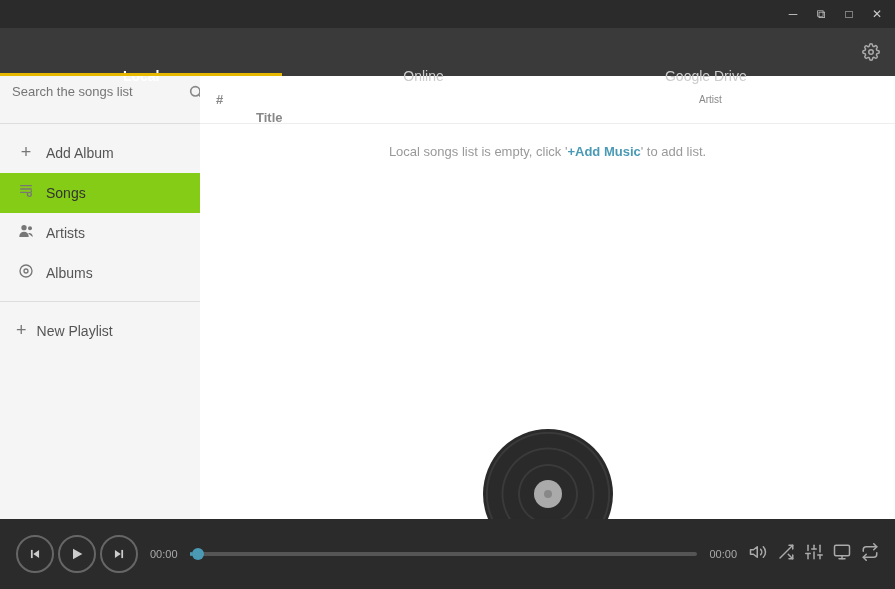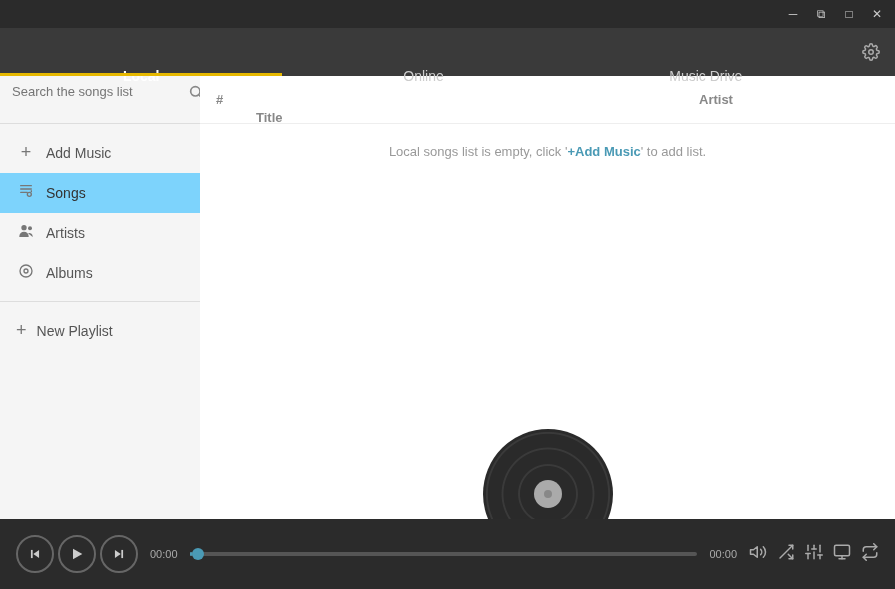--- a/index.html
+++ b/index.html
@@ -106,21 +106,21 @@
     .nav-item {
       display: flex;
       align-items: center;
       padding: 10px 16px;
       cursor: pointer;
       font-size: 14px;
       color: #555;
       gap: 10px;
     }
     .nav-item.active {
-      background: #7dd3fc;
+      background: #84cc16;
       color: #333;
     }
     .nav-item .nav-icon {
       font-size: 16px;
       color: #777;
       width: 20px;
       text-align: center;
     }
 
     .sidebar-divider {
@@ -167,23 +167,23 @@
     }
     .col-title {
       flex: 1;
       font-size: 13px;
       color: #888;
       font-weight: 600;
       margin-top: 36px;
     }
     .col-artist {
       width: 180px;
-      font-size: 13px;
+      font-size: 10px;
       color: #888;
-      font-weight: 700;
+      font-weight: 400;
     }
     .col-album {
       width: 160px;
       font-size: 13px;
       color: #888;
       font-weight: 600;
     }
 
     .empty-message {
       flex: 1;
@@ -362,21 +362,21 @@
   </div>
 
   <div class="tab-bar">
     <div class="tab active">
       <span>Local</span>
     </div>
     <div class="tab">
       <span>Online</span>
     </div>
     <div class="tab">
-      <span>Music Drive</span>
+      <span>Google Drive</span>
     </div>
     <div class="tab-settings">
       <svg class="gear-svg" viewBox="0 0 24 24" fill="none" stroke="#aaa" stroke-width="2" stroke-linecap="round" stroke-linejoin="round">
         <circle cx="12" cy="12" r="3"></circle>
         <path d="M19.4 15a1.65 1.65 0 0 0 .33 1.82l.06.06a2 2 0 0 1-2.83 2.83l-.06-.06a1.65 1.65 0 0 0-1.82-.33 1.65 1.65 0 0 0-1 1.51V21a2 2 0 0 1-4 0v-.09A1.65 1.65 0 0 0 9 19.4a1.65 1.65 0 0 0-1.82.33l-.06.06a2 2 0 0 1-2.83-2.83l.06-.06A1.65 1.65 0 0 0 4.68 15a1.65 1.65 0 0 0-1.51-1H3a2 2 0 0 1 0-4h.09A1.65 1.65 0 0 0 4.6 9a1.65 1.65 0 0 0-.33-1.82l-.06-.06a2 2 0 0 1 2.83-2.83l.06.06A1.65 1.65 0 0 0 9 4.68a1.65 1.65 0 0 0 1-1.51V3a2 2 0 0 1 4 0v.09a1.65 1.65 0 0 0 1 1.51 1.65 1.65 0 0 0 1.82-.33l.06-.06a2 2 0 0 1 2.83 2.83l-.06.06A1.65 1.65 0 0 0 19.4 9a1.65 1.65 0 0 0 1.51 1H21a2 2 0 0 1 0 4h-.09a1.65 1.65 0 0 0-1.51 1z"></path>
       </svg>
     </div>
   </div>
 
   <div class="content-area">
@@ -390,21 +390,21 @@
             <circle cx="11" cy="11" r="7"></circle>
             <line x1="21" y1="21" x2="16.65" y2="16.65"></line>
           </svg>
         </span>
       </div>
 
       <div class="sidebar-nav">
 
         <div class="nav-item">
           <span class="nav-icon" style="font-size:18px; color:#777; font-weight:300;">+</span>
-          <span>Add Music</span>
+          <span>Add Album</span>
         </div>
 
         <div class="nav-item active">
           <span class="nav-icon">
             <svg width="16" height="16" viewBox="0 0 24 24" fill="#777" stroke="none">
               <rect x="3" y="3" width="18" height="2" rx="1"></rect>
               <rect x="3" y="8" width="18" height="2" rx="1"></rect>
               <rect x="3" y="13" width="12" height="2" rx="1"></rect>
               <circle cx="17" cy="17" r="3" fill="none" stroke="#777" stroke-width="2"></circle>
               <line x1="20" y1="14" x2="20" y2="11" stroke="#777" stroke-width="2"></line>

